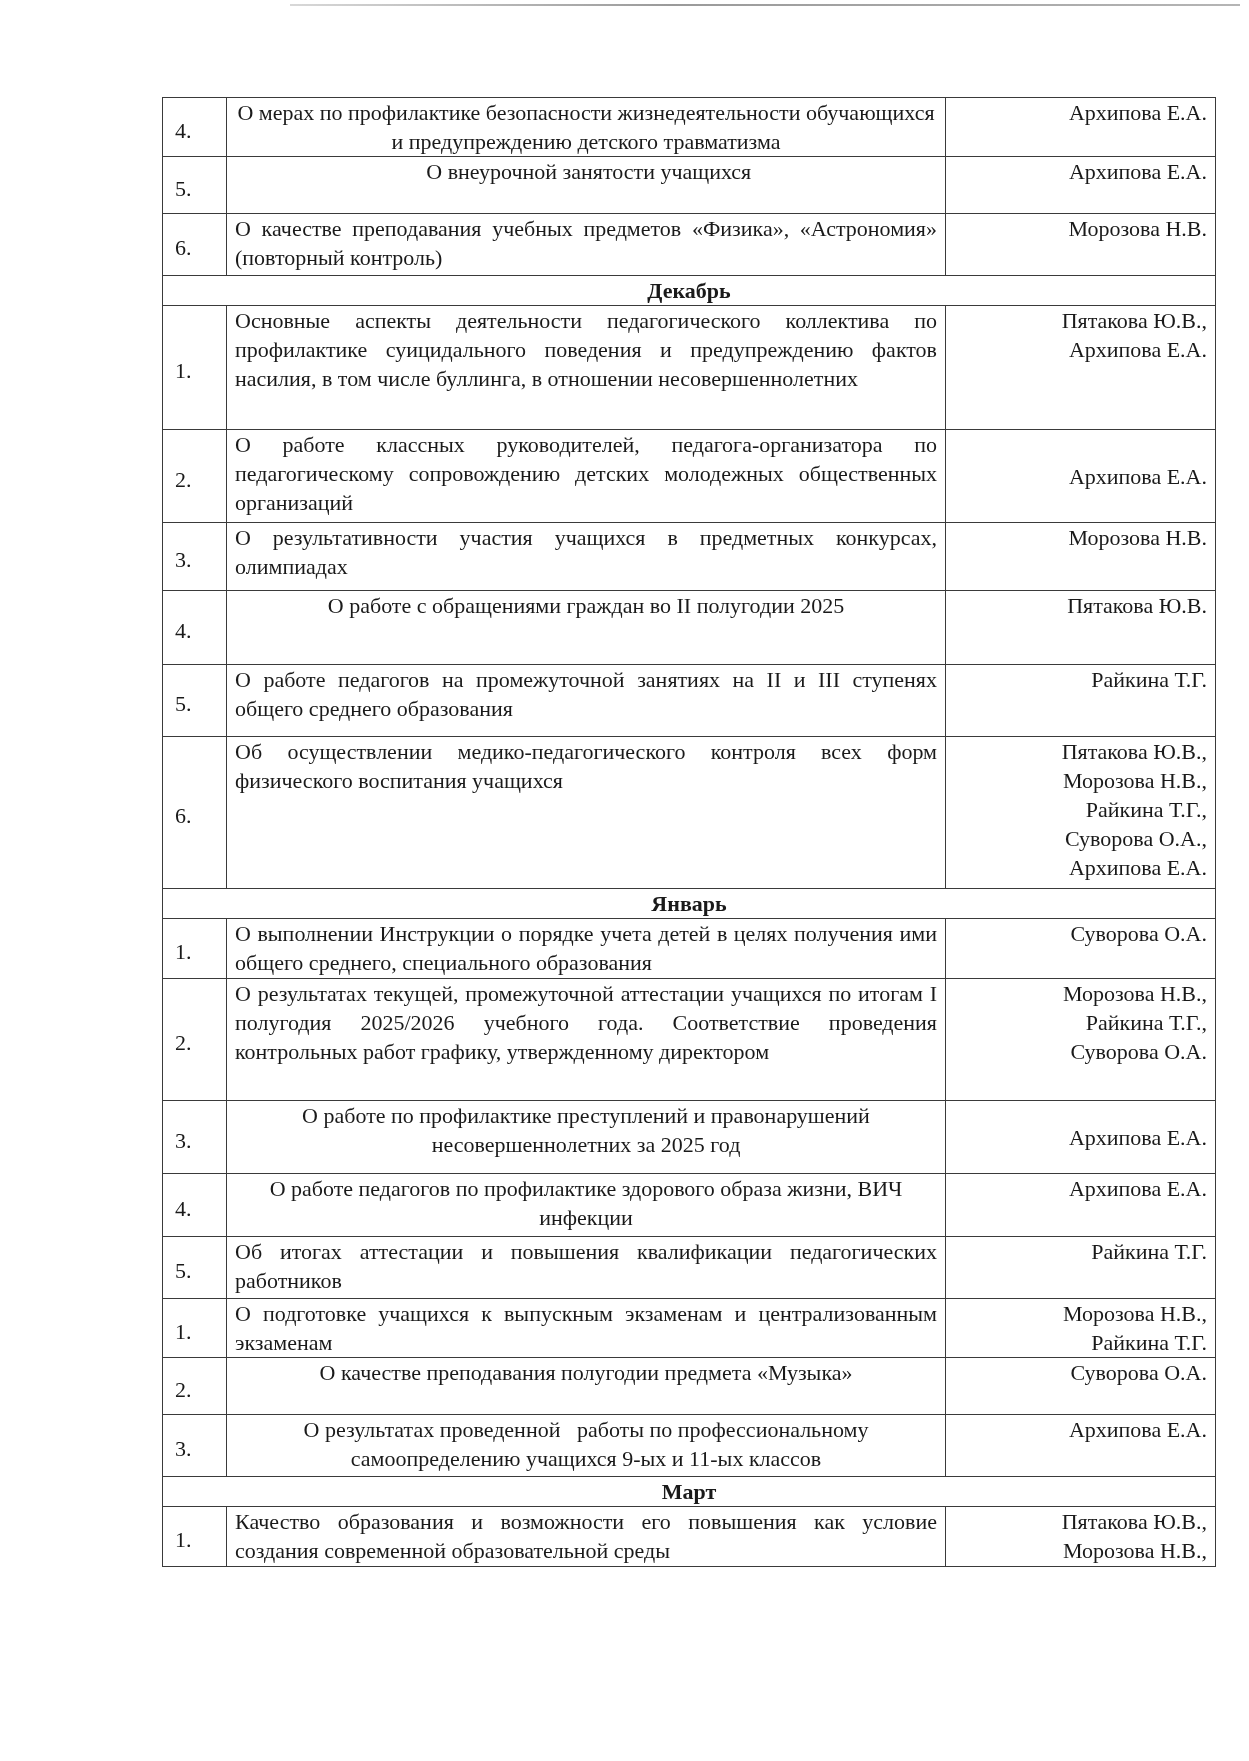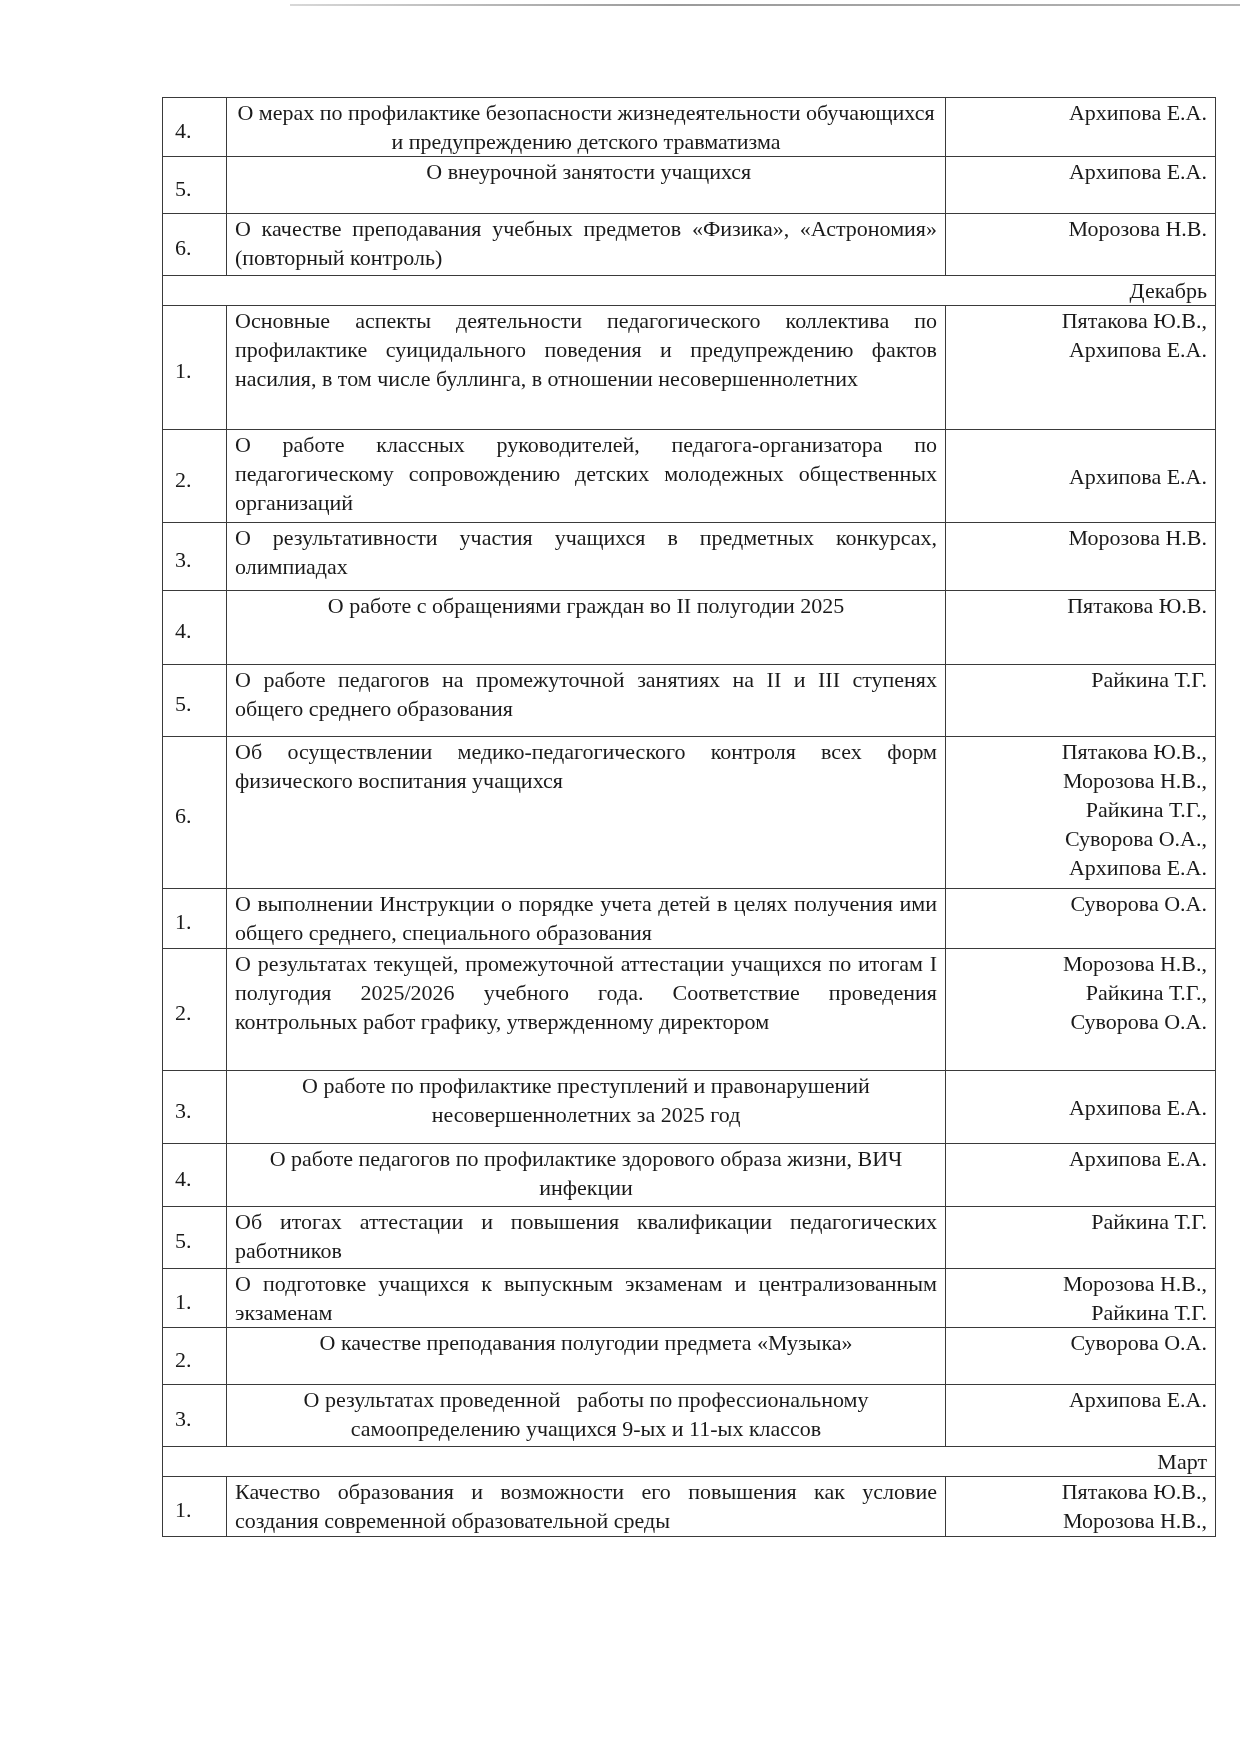--- a/index.html
+++ b/index.html
@@ -38,22 +38,22 @@
   td.num {
     vertical-align: middle !important;
     padding-left: 12px !important;
     padding-top: 6px !important;
   }
   td.topic { text-align: justify; padding-top: 1px; }
   td.topic.left { text-align: center; }
   td.resp { padding-left: 10px !important; padding-top: 1px; text-align: right; }
   td.resp.mid { vertical-align: middle; }
   td.month {
-    text-align: right;
-    font-weight: normal;
+    text-align: center;
+    font-weight: bold;
     font-size: 22px;
     line-height: 30px;
     padding: 0;
   }
   .resp-line { display: block; }
 </style>
 </head>
 <body>
 
 <div class="scan-edge"></div>
@@ -132,20 +132,23 @@
       <td class="topic" style="text-align-last:left">Об осуществлении медико-педагогического контроля всех форм физического воспитания учащихся</td>
       <td class="resp">
         <span class="resp-line">Пятакова Ю.В.,</span>
         <span class="resp-line">Морозова Н.В.,</span>
         <span class="resp-line">Райкина Т.Г.,</span>
         <span class="resp-line">Суворова О.А.,</span>
         <span class="resp-line">Архипова Е.А.</span>
       </td>
     </tr>
 
+    <tr>
+      <td class="month" colspan="3">Январь</td>
+    </tr>
     <tr style="height:60px">
       <td class="num">1.</td>
       <td class="topic" style="text-align-last:left">О выполнении Инструкции о порядке учета детей в целях получения ими общего среднего, специального образования</td>
       <td class="resp">
           <span class="resp-line">Суворова О.А.</span>
         </td>
     </tr>
     <tr style="height:122px">
       <td class="num">2.</td>
       <td class="topic" style="text-align-last:left">О результатах текущей, промежуточной аттестации учащихся по итогам I полугодия 2025/2026 учебного года. Соответствие проведения контрольных работ графику, утвержденному директором</td>

